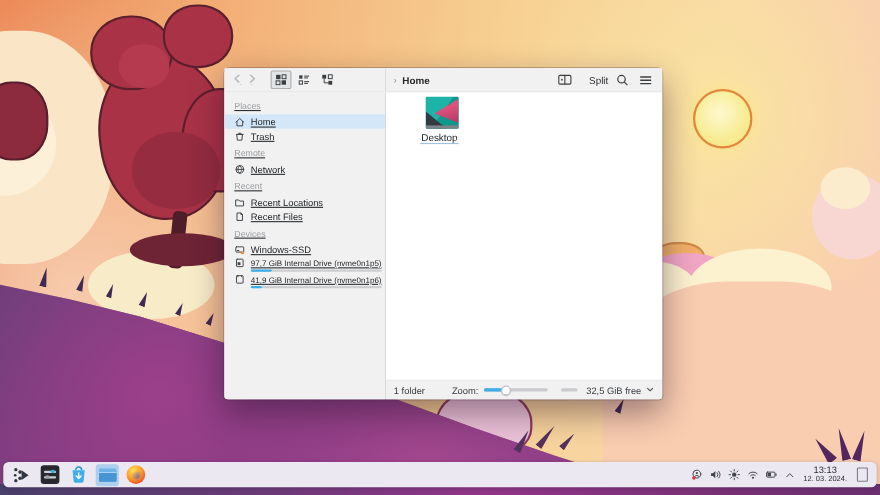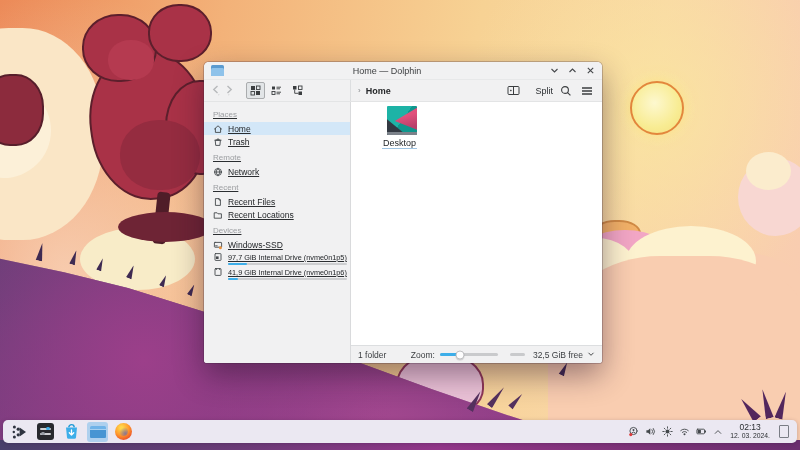--- a/index.html
+++ b/index.html
@@ -182,44 +182,20 @@
   <div class="tuft" style="left:470px; top:390px; width:11px; height:22px; transform:rotate(30deg); background:#55315f;"></div>
   <div class="tuft" style="left:492px; top:385px; width:10px; height:24px; transform:rotate(38deg); background:#55315f;"></div>
   <div class="tuft" style="left:512px; top:392px; width:9px; height:18px; transform:rotate(42deg); background:#55315f;"></div>
   <div class="spike" style="left:744px; top:394px; width:16px; height:26px; transform:rotate(-38deg);"></div>
   <div class="spike" style="left:762px; top:388px; width:14px; height:30px; transform:rotate(-14deg);"></div>
   <div class="spike" style="left:778px; top:392px; width:14px; height:28px; transform:rotate(16deg);"></div>
   <div class="bottom-strip"></div>
 </div>
 
 <div class="window">
-  <div class="titlebar">
-    <div class="tb-appicon">
-        <div class="back"></div>
-        <div class="front"></div>
-      </div>
-    <div class="tb-title">Home — Dolphin</div>
-    <div class="win-controls">
-      <span>
-          <svg width="9" height="9" viewBox="0 0 9 9">
-            <path d="M1.5 3 L4.5 6 L7.5 3" stroke="#45484b" stroke-width="1.1" fill="none"></path>
-          </svg>
-        </span>
-      <span>
-          <svg width="9" height="9" viewBox="0 0 9 9">
-            <path d="M1.5 6 L4.5 3 L7.5 6" stroke="#45484b" stroke-width="1.1" fill="none"></path>
-          </svg>
-        </span>
-      <span>
-          <svg width="9" height="9" viewBox="0 0 9 9">
-            <path d="M1.8 1.8 L7.2 7.2 M7.2 1.8 L1.8 7.2" stroke="#45484b" stroke-width="1.1" fill="none"></path>
-          </svg>
-        </span>
-    </div>
-  </div>
 
   <div class="toolbar">
     <div class="tbar-left">
       <span class="navbtn">
         <svg width="10" height="12" viewBox="0 0 10 12">
             <path d="M6.5 2 L2.8 5.5 L6.5 9" stroke="#b7b9bb" stroke-width="1.4" fill="none"></path>
             <path d="M7 10.5 l1.6 0 l-.8 1 z" fill="#c3c5c7"></path>
           </svg>
         </span>
       <span class="navbtn">
@@ -307,32 +283,32 @@
               <circle fill="none" stroke="#43474b" stroke-width="0.9" stroke-linecap="round" stroke-linejoin="round" cx="5" cy="5" r="3.5"></circle>
               <path fill="none" stroke="#43474b" stroke-width="0.9" stroke-linecap="round" stroke-linejoin="round" d="M1.7 5 h6.6 M5 1.6 c-2.4 2-2.4 4.8 0 6.8 M5 1.6 c2.4 2 2.4 4.8 0 6.8"></path>
             </svg>
           </span>
           <span class="sb-lbl">Network</span>
         </div>
         <div class="sb-header">Recent</div>
         <div class="sb-item">
           <span class="sb-ic">
             <svg width="10" height="10" viewBox="0 0 10 10">
+              <path fill="none" stroke="#43474b" stroke-width="0.9" stroke-linecap="round" stroke-linejoin="round" d="M1.6 2.8 H4.1 L5 3.8 H8.4 V8.2 H1.6 Z"></path>
+            </svg>
+          </span>
+          <span class="sb-lbl">Recent Locations</span>
+        </div>
+        <div class="sb-item">
+          <span class="sb-ic">
+            <svg width="10" height="10" viewBox="0 0 10 10">
               <path fill="none" stroke="#43474b" stroke-width="0.9" stroke-linecap="round" stroke-linejoin="round" d="M2.8 1.6 H6 L7.4 3 V8.4 H2.8 Z M6 1.6 V3 H7.4"></path>
             </svg>
           </span>
           <span class="sb-lbl">Recent Files</span>
-        </div>
-        <div class="sb-item">
-          <span class="sb-ic">
-            <svg width="10" height="10" viewBox="0 0 10 10">
-              <path fill="none" stroke="#43474b" stroke-width="0.9" stroke-linecap="round" stroke-linejoin="round" d="M1.6 2.8 H4.1 L5 3.8 H8.4 V8.2 H1.6 Z"></path>
-            </svg>
-          </span>
-          <span class="sb-lbl">Recent Locations</span>
         </div>
         <div class="sb-header">Devices</div>
         <div class="sb-item">
           <span class="sb-ic">
             <svg width="10" height="10" viewBox="0 0 10 10">
               <rect fill="none" stroke="#43474b" stroke-width="0.9" stroke-linecap="round" stroke-linejoin="round" x="1.4" y="2.4" width="7.2" height="4.8" rx="0.6"></rect>
               <path fill="none" stroke="#43474b" stroke-width="0.9" stroke-linecap="round" stroke-linejoin="round" d="M2.6 5.8 h1.6"></path>
               <circle cx="7.4" cy="7.7" r="1.5" fill="#e8903a"></circle>
             </svg>
           </span>
@@ -467,17 +443,17 @@
           <rect x="1.7" y="4" width="3.2" height="3" fill="#43474b"></rect>
         </svg>
       </span>
       <span class="tray-ic">
         <svg width="10" height="10" viewBox="0 0 10 10">
           <path fill="none" stroke="#43474b" stroke-width="0.9" stroke-linecap="round" stroke-linejoin="round" d="M2.2 6.4 L5 3.6 L7.8 6.4"></path>
         </svg>
       </span>
     </div>
   <div class="clock">
-    <div class="time">02:13</div>
+    <div class="time">13:13</div>
     <div class="date">12. 03. 2024.</div>
   </div>
   <div class="show-desktop"></div>
 </div>
 
 </body></html>

